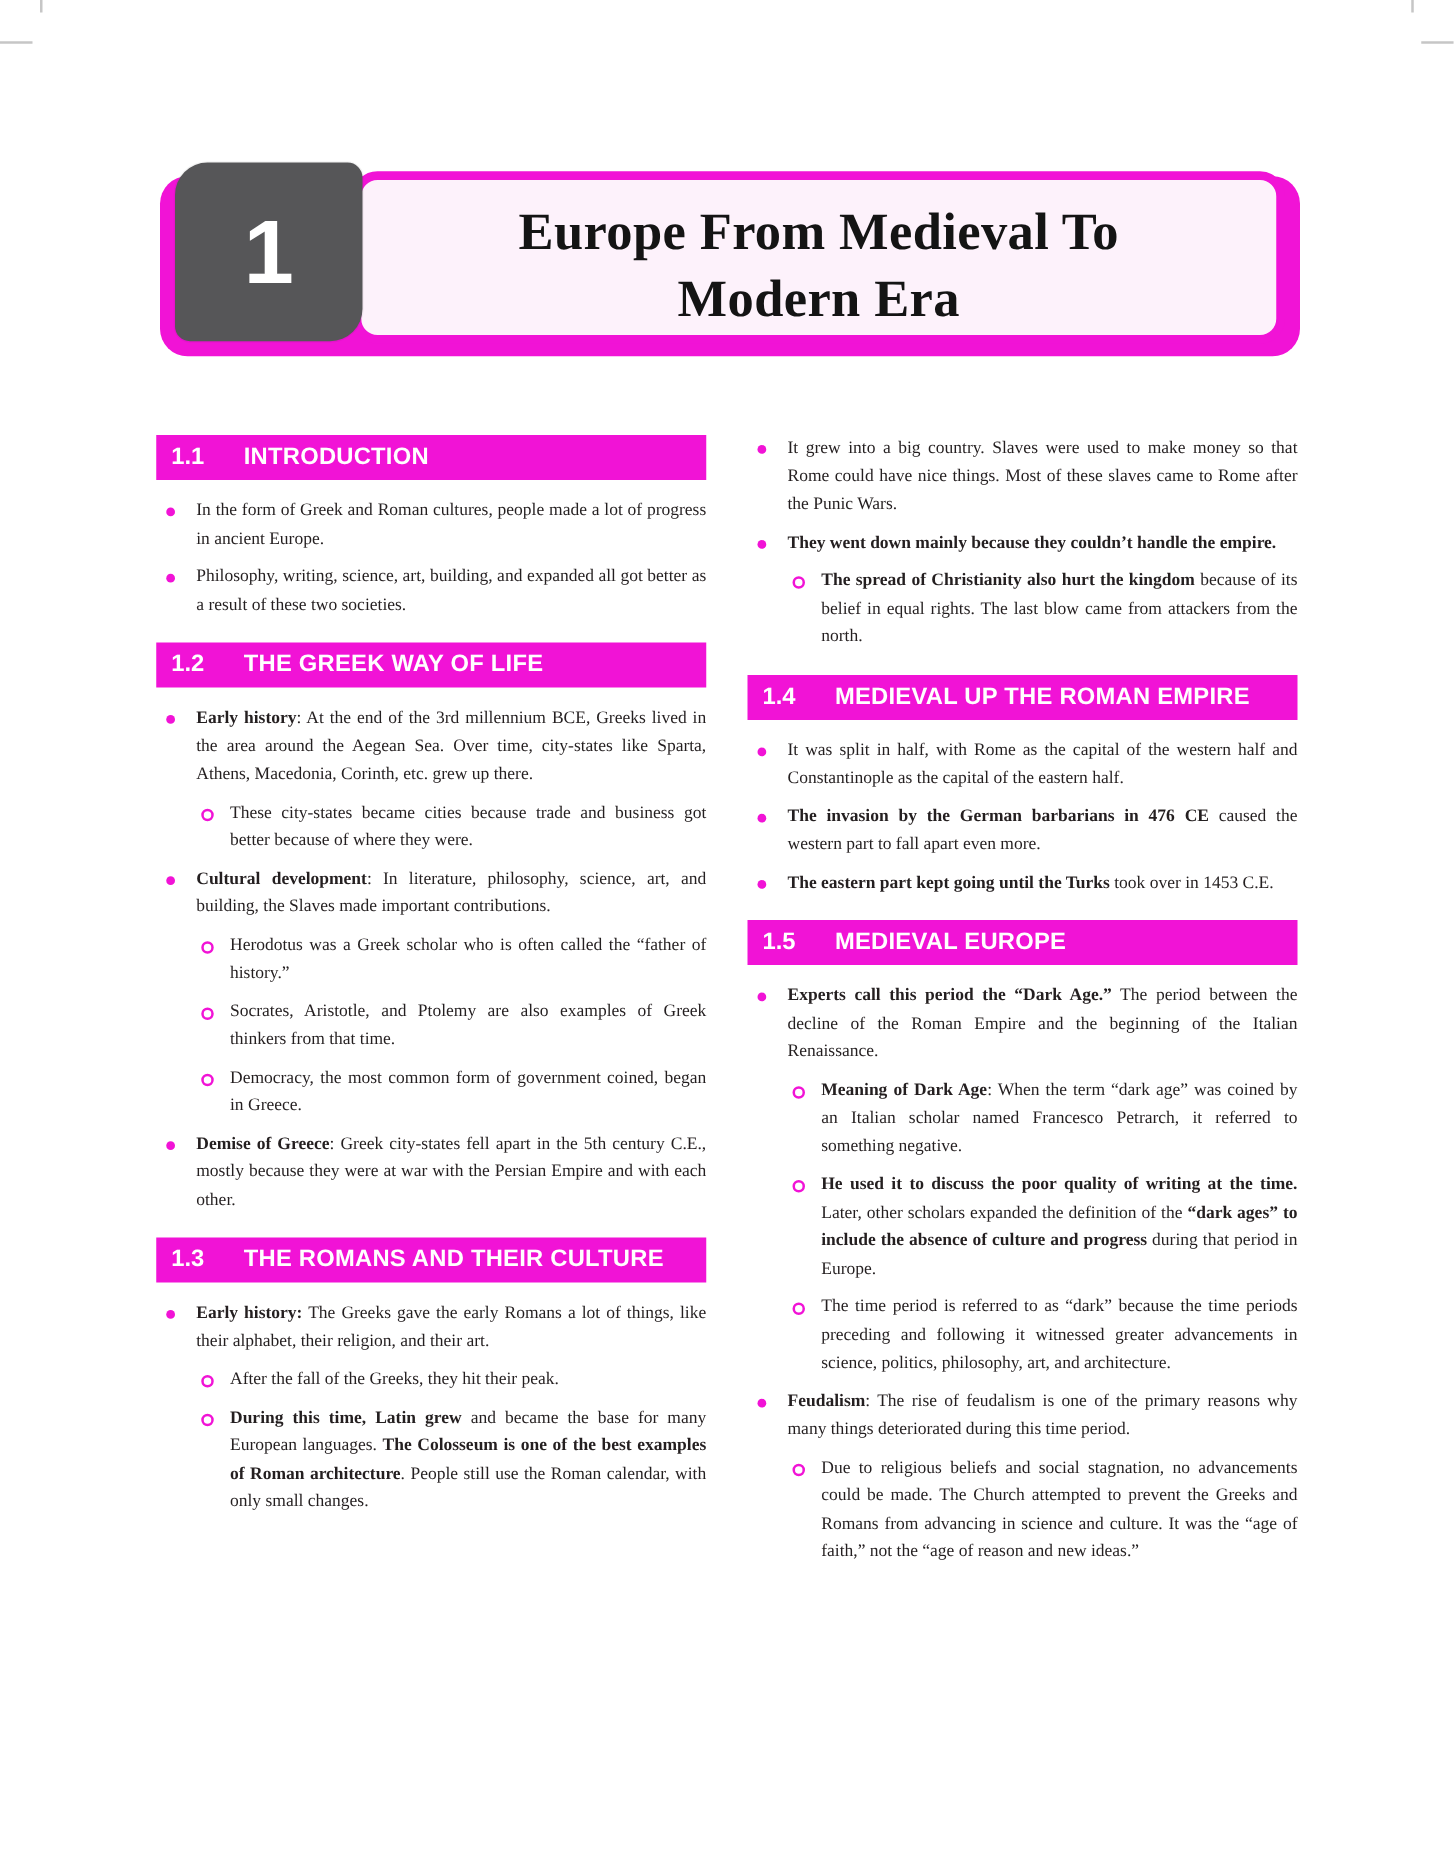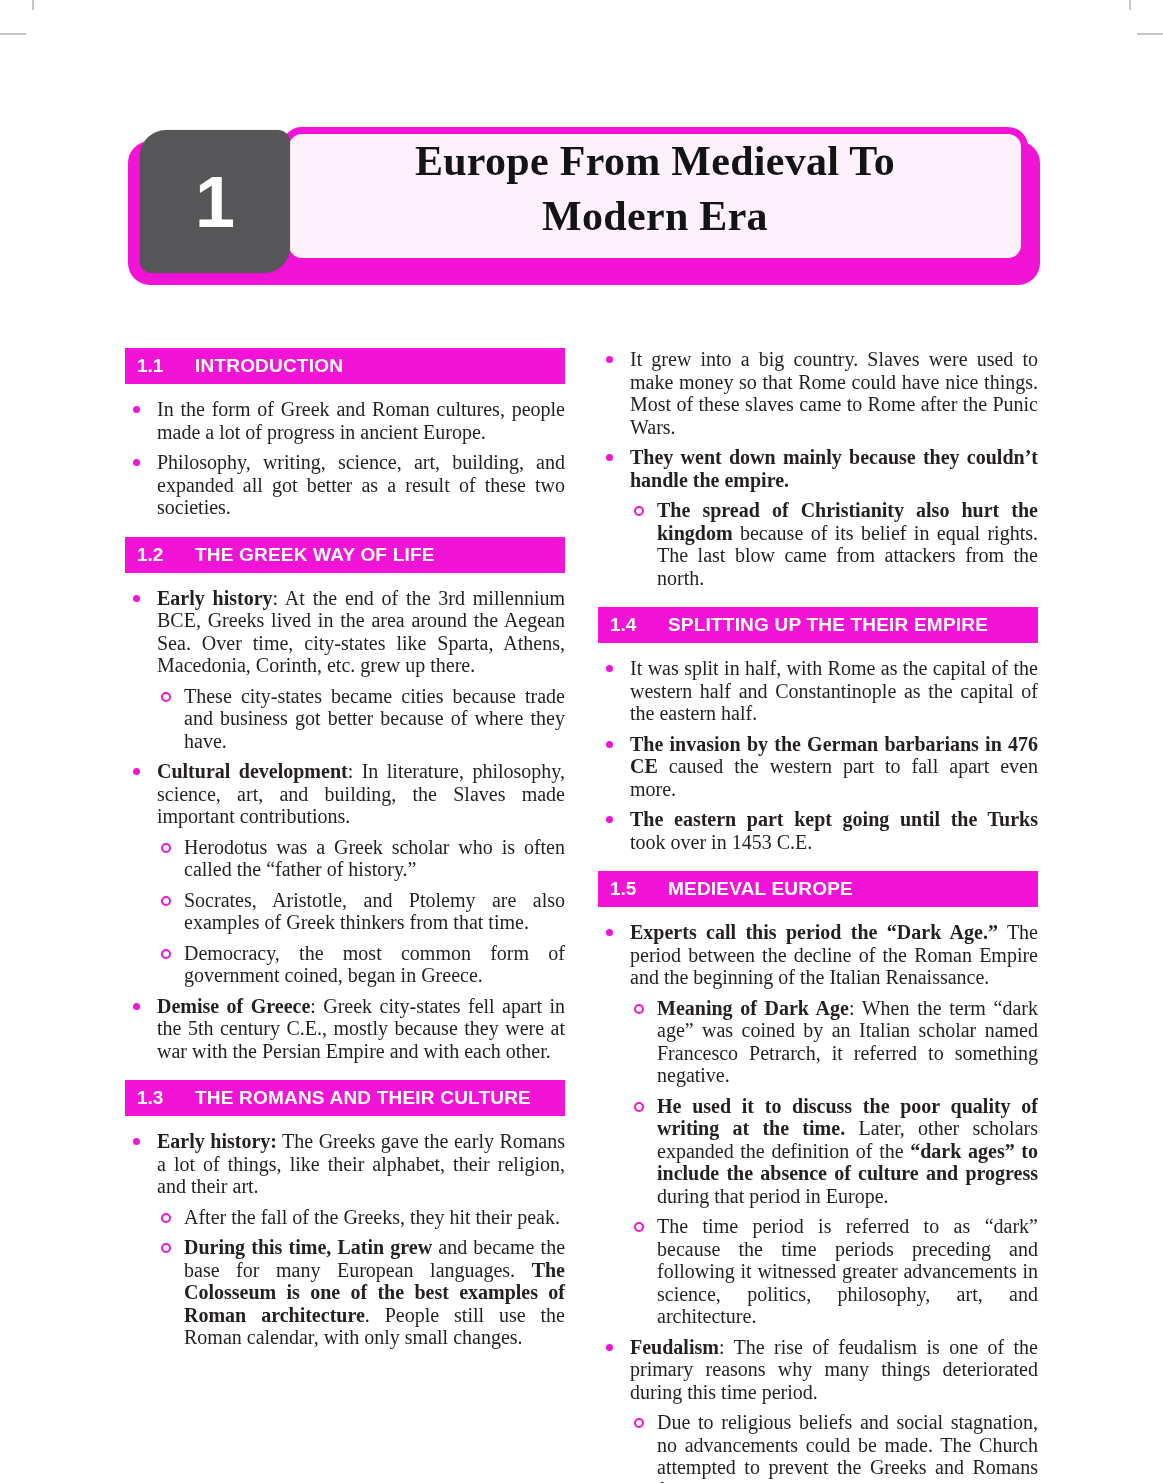--- a/index.html
+++ b/index.html
@@ -20,23 +20,23 @@
   .mark{position:absolute;background:#c6c6c6;}
   .mark.lh{left:0;top:33px;width:26px;height:2px;}
   .mark.lv{left:32px;top:0;width:2px;height:10px;}
   .mark.rh{right:0;top:33px;width:26px;height:2px;}
   .mark.rv{right:32px;top:0;width:2px;height:10px;}
 
   
   .header{position:absolute;left:128px;top:127px;width:912px;height:158px;}
   .header-shadow{position:absolute;left:0;top:14px;width:912px;height:144px;
     background:var(--accent);border-radius:22px;}
-  .title-box{position:absolute;left:154px;top:0;width:746px;height:138px;
+  .title-box{position:absolute;left:154px;top:10px;width:746px;height:138px;
     background:var(--title-bg);border:7px solid var(--accent);border-radius:20px;
-    display:flex;align-items:flex-start;justify-content:center;}
+    display:flex;align-items:flex-end;justify-content:center;}
   .chapter-title{font-weight:bold;font-size:42px;line-height:1.3;text-align:center;
     max-width:580px;color:#141414;letter-spacing:0.3px;}
   .chapter-box{position:absolute;left:12px;top:3px;width:150px;height:143px;
     background:var(--chapter-gray);border-radius:26px 12px 26px 12px;
     display:flex;align-items:center;justify-content:center;
     box-shadow:0 0 0 1px rgba(0,0,0,0.05);}
   .chapter-num{color:#ffffff;font-family:"Liberation Sans", sans-serif;
     font-weight:bold;font-size:72px;line-height:1;}
 
   
@@ -45,21 +45,21 @@
 
   .sec-bar{background:var(--accent);color:#ffffff;
     font-family:"Liberation Sans", sans-serif;font-weight:bold;font-size:19px;
     height:36px;display:flex;align-items:center;padding-left:12px;
     margin:18px 0 14px 0;}
   .sec-bar.first{margin-top:0;}
   .sec-num{width:58px;flex:0 0 auto;}
   .sec-title{letter-spacing:0.2px;}
 
   .item{display:flex;margin-bottom:8px;}
-  .txt{margin:0;text-align:justify;font-size:20px;line-height:22.5px;color:var(--text);}
+  .txt{margin:0;text-align:justify;font-size:14px;line-height:22.5px;color:var(--text);}
   .b{font-weight:bold;}
   .dot{flex:0 0 7px;width:7px;height:7px;border-radius:50%;background:var(--accent);
     margin:8px 17px 0 8px;}
   .ring{flex:0 0 10px;width:10px;height:10px;border-radius:50%;
     border:2.5px solid var(--accent);margin:7px 13px 0 36px;background:#fff;}
 </style>
 </head>
 <body>
 
 <div class="mark lh"></div>
@@ -104,21 +104,21 @@
     </div>
     <div class="item l1">
       <span class="dot"></span>
       <p class="txt">
         <span class="b">Early history</span><span>: At the end of the 3rd millennium BCE, Greeks lived in the area around the Aegean Sea. Over time, city-states like Sparta, Athens, Macedonia, Corinth, etc. grew up there.</span>
       </p>
     </div>
     <div class="item l2">
       <span class="ring"></span>
       <p class="txt">
-        <span>These city-states became cities because trade and business got better because of where they have.</span>
+        <span>These city-states became cities because trade and business got better because of where they were.</span>
       </p>
     </div>
     <div class="item l1">
       <span class="dot"></span>
       <p class="txt">
         <span class="b">Cultural development</span><span>: In literature, philosophy, science, art, and building, the Slaves made important contributions.</span>
       </p>
     </div>
     <div class="item l2">
       <span class="ring"></span>
@@ -185,21 +185,21 @@
     </div>
     <div class="item l2">
       <span class="ring"></span>
       <p class="txt">
         <span class="b">The spread of Christianity also hurt the kingdom</span><span> because of its belief in equal rights. The last blow came from attackers from the north.</span>
       </p>
     </div>
 
     <div class="sec-bar">
       <span class="sec-num">1.4</span>
-      <span class="sec-title">SPLITTING UP THE THEIR EMPIRE</span>
+      <span class="sec-title">MEDIEVAL UP THE ROMAN EMPIRE</span>
     </div>
     <div class="item l1">
       <span class="dot"></span>
       <p class="txt">
         <span>It was split in half, with Rome as the capital of the western half and Constantinople as the capital of the eastern half.</span>
       </p>
     </div>
     <div class="item l1">
       <span class="dot"></span>
       <p class="txt">

